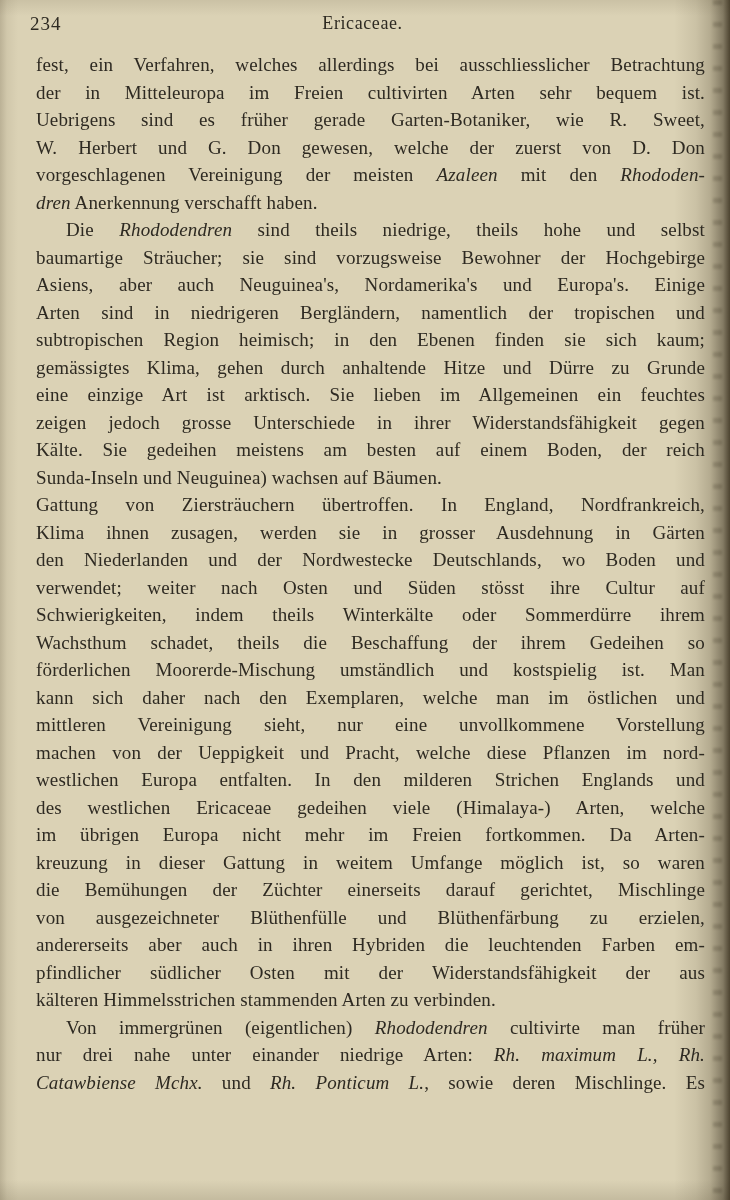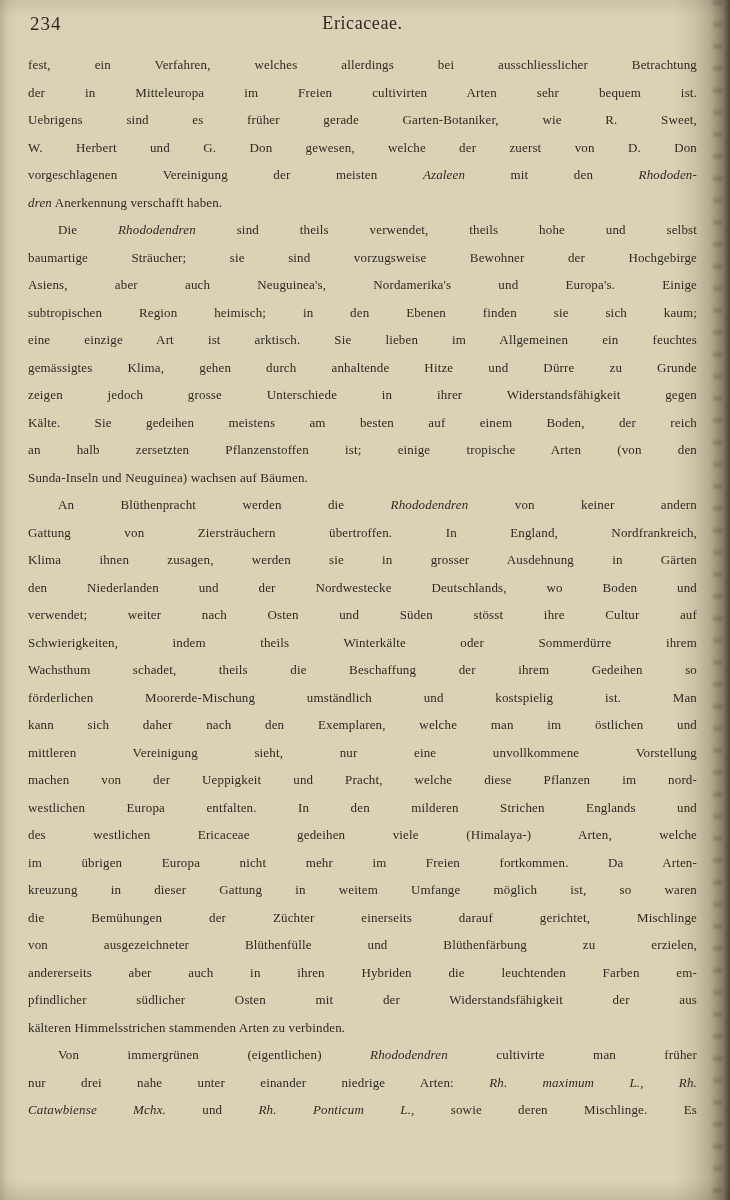--- a/index.html
+++ b/index.html
@@ -50,23 +50,23 @@
     position: absolute;
     left: 2px;
     top: 0;
     font-size: 19px;
     letter-spacing: 1px;
   }
   .running-head { display: inline-block; text-align: center; }
   .text-block {
     position: absolute;
     top: 51px;
-    left: 28px;
+    left: 36px;
     width: 669px;
-    font-size: 13px;
+    font-size: 19px;
     line-height: 27.5px;
     letter-spacing: 0.15px;
   }
   .line {
     text-align: justify;
     text-align-last: left;
     white-space: normal;
   }
   .line.j { text-align-last: justify; }
   .line.indent { text-indent: 30px; }
@@ -80,31 +80,30 @@
     <span class="page-number">234</span>
     <span class="running-head">Ericaceae.</span>
   </div>
   <div class="text-block">
       <div class="line j"><span>fest, ein Verfahren, welches allerdings bei ausschliesslicher Betrachtung</span></div>
       <div class="line j"><span>der in Mitteleuropa im Freien cultivirten Arten sehr bequem ist.</span></div>
       <div class="line j"><span>Uebrigens sind es früher gerade Garten-Botaniker, wie R. Sweet,</span></div>
       <div class="line j"><span>W. Herbert und G. Don gewesen, welche der zuerst von D. Don</span></div>
       <div class="line j"><span>vorgeschlagenen Vereinigung der meisten </span><i>Azaleen</i><span> mit den </span><i>Rhododen-</i></div>
       <div class="line"><i>dren</i><span> Anerkennung verschafft haben.</span></div>
-      <div class="line indent j"><span>Die </span><i>Rhododendren</i><span> sind theils verwendet, theils hohe und selbst</span></div>
+      <div class="line indent j"><span>Die </span><i>Rhododendren</i><span> sind theils niedrige, theils hohe und selbst</span></div>
       <div class="line j"><span>baumartige Sträucher; sie sind vorzugsweise Bewohner der Hochgebirge</span></div>
       <div class="line j"><span>Asiens, aber auch Neuguinea's, Nordamerika's und Europa's.  Einige</span></div>
+      <div class="line j"><span>Arten sind in niedrigeren Bergländern, namentlich der tropischen und</span></div>
       <div class="line j"><span>subtropischen Region heimisch; in den Ebenen finden sie sich kaum;</span></div>
+      <div class="line j"><span>gemässigtes Klima, gehen durch anhaltende Hitze und Dürre zu Grunde</span></div>
       <div class="line j"><span>eine einzige Art ist arktisch.  Sie lieben im Allgemeinen ein feuchtes</span></div>
-      <div class="line j"><span>gemässigtes Klima, gehen durch anhaltende Hitze und Dürre zu Grunde</span></div>
       <div class="line j"><span>zeigen jedoch grosse Unterschiede in ihrer Widerstandsfähigkeit gegen</span></div>
       <div class="line j"><span>Kälte.  Sie gedeihen meistens am besten auf einem Boden, der reich</span></div>
-      <div class="line j"><span>an halb zersetzten Pflanzenstoffen ist; einige tropische Arten (von den</span></div>
       <div class="line"><span>Sunda-Inseln und Neuguinea) wachsen auf Bäumen.</span></div>
-      <div class="line indent j"><span>An Blüthenpracht werden die </span><i>Rhododendren</i><span> von keiner andern</span></div>
       <div class="line j"><span>Gattung von Ziersträuchern übertroffen.  In England, Nordfrankreich,</span></div>
       <div class="line j"><span>Klima ihnen zusagen, werden sie in grosser Ausdehnung in Gärten</span></div>
       <div class="line j"><span>den Niederlanden und der Nordwestecke Deutschlands, wo Boden und</span></div>
       <div class="line j"><span>verwendet; weiter nach Osten und Süden stösst ihre Cultur auf</span></div>
       <div class="line j"><span>Schwierigkeiten, indem theils Winterkälte oder Sommerdürre ihrem</span></div>
       <div class="line j"><span>Wachsthum schadet, theils die Beschaffung der ihrem Gedeihen so</span></div>
       <div class="line j"><span>förderlichen Moorerde-Mischung umständlich und kostspielig ist.  Man</span></div>
       <div class="line j"><span>kann sich daher nach den Exemplaren, welche man im östlichen und</span></div>
       <div class="line j"><span>mittleren Vereinigung sieht, nur eine unvollkommene Vorstellung</span></div>
       <div class="line j"><span>machen von der Ueppigkeit und Pracht, welche diese Pflanzen im nord-</span></div>

